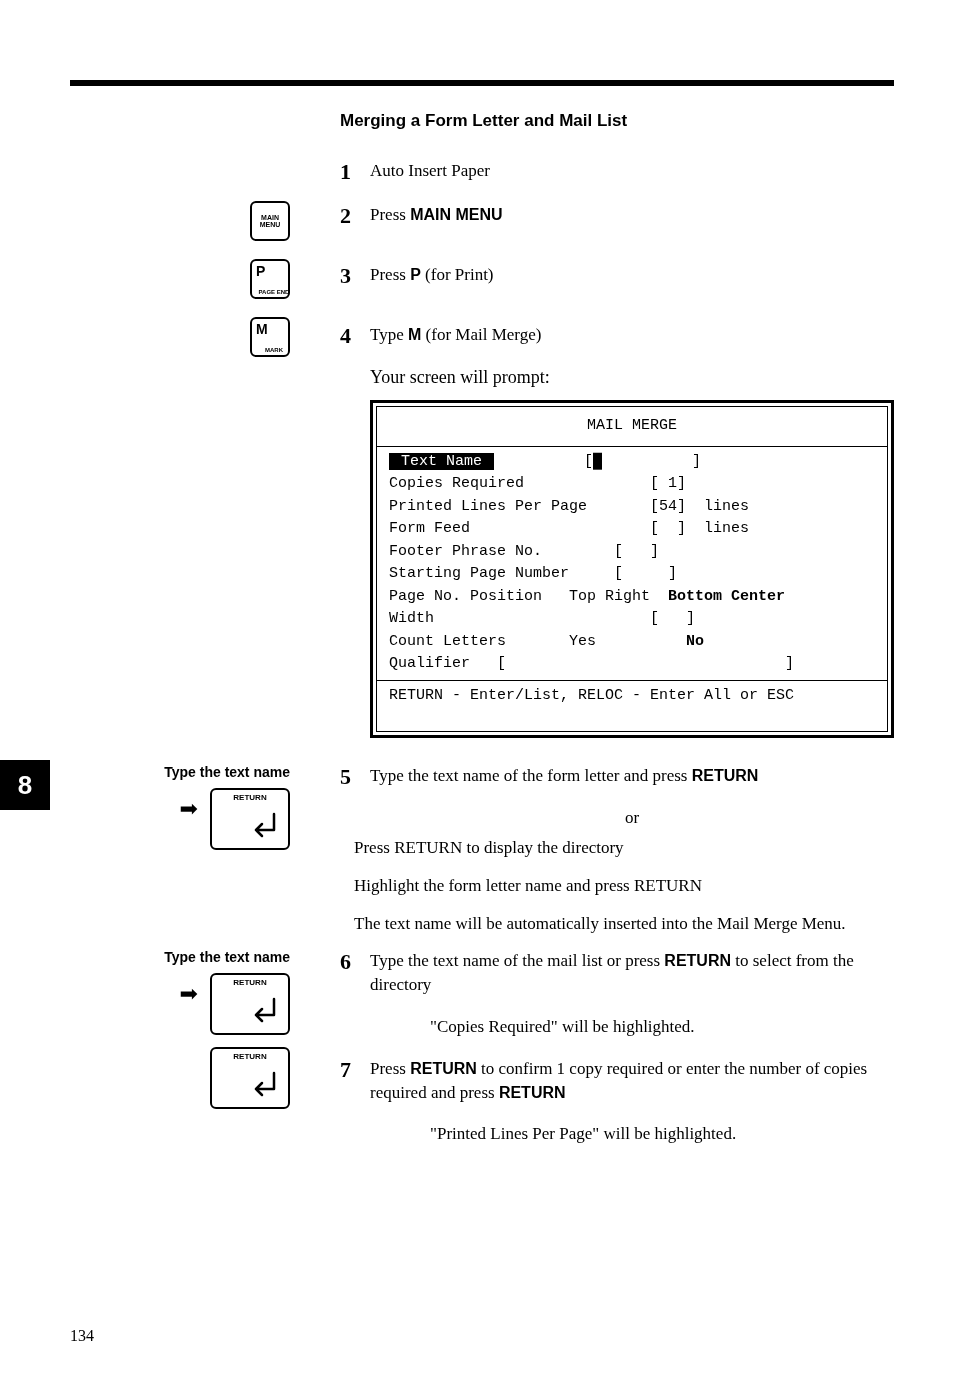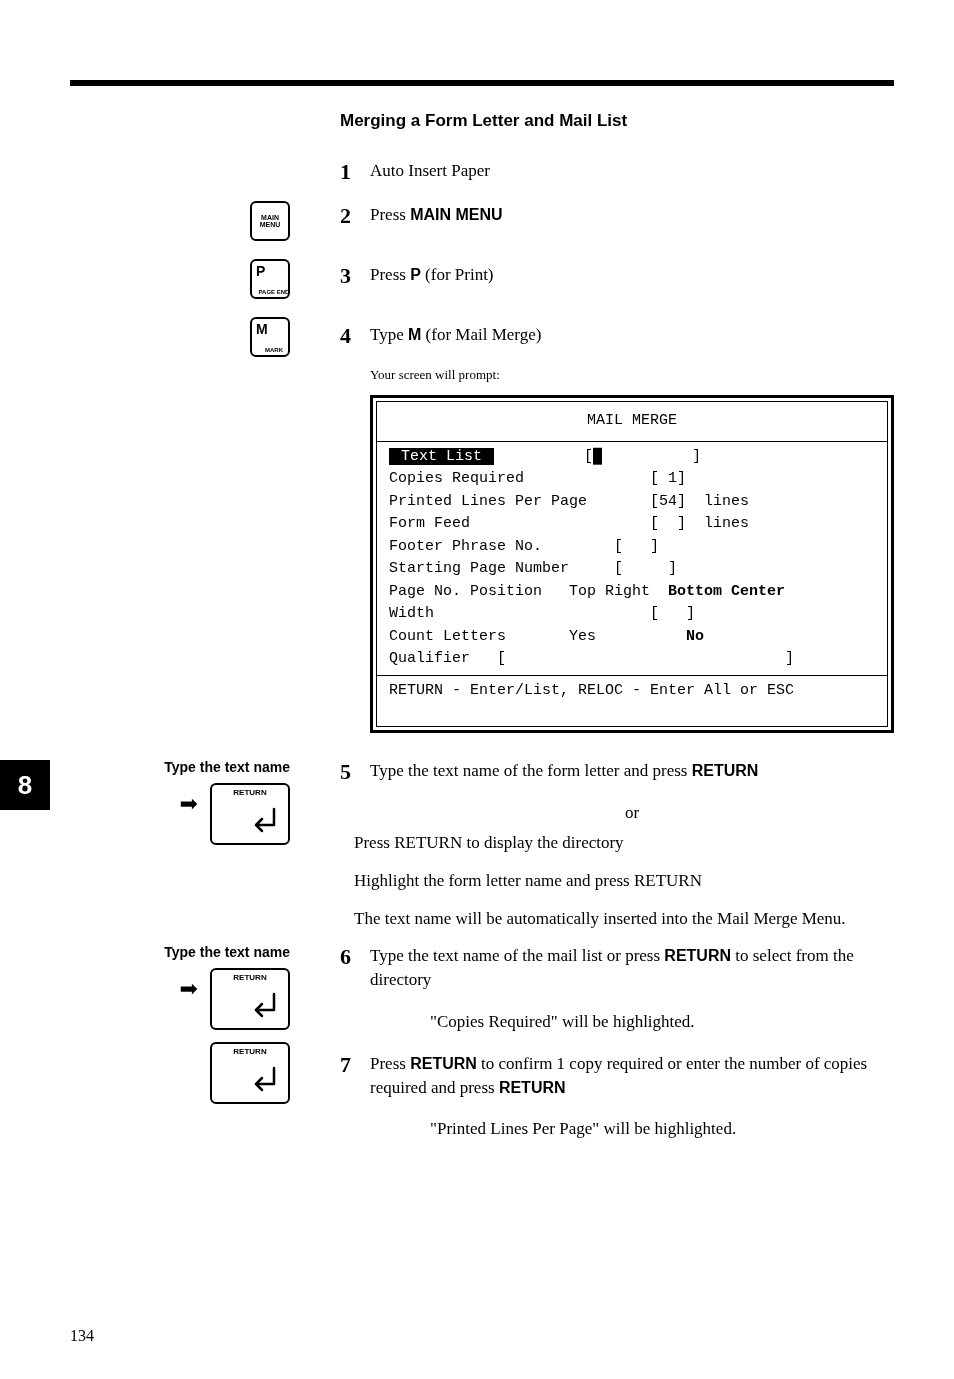--- a/index.html
+++ b/index.html
@@ -34,21 +34,21 @@
     border: 2px solid #000;
     border-radius: 6px;
     width: 40px; height: 40px;
     display: flex; align-items: center; justify-content: center;
     font-family: Arial, Helvetica, sans-serif;
     font-size: 7px; font-weight: bold; text-align: center;
     line-height: 1; position: relative; background:#fff;
   }
   .keycap.big { font-size: 14px; justify-content: flex-start; align-items: flex-start; padding: 3px 4px; }
   .keycap .sub { position: absolute; bottom: 2px; font-size: 6px; width: 100%; text-align: center; }
-  .prompt-text { font-size: 13px; margin: 10px 0 12px 30px; }
+  .prompt-text { font-size: 18px; margin: 10px 0 12px 30px; }
   .screen-box {
     border: 3px solid #000;
     margin-left: 30px;
     margin-bottom: 26px;
     font-family: "Courier New", Courier, monospace;
     font-size: 15px;
     line-height: 1.5;
   }
   .screen-inner { border: 1px solid #000; margin: 3px; padding: 8px 12px 24px; }
   .screen-title { text-align: center; margin-bottom: 8px; }
@@ -122,21 +122,21 @@
     <div class="step">
       <div class="step-num">4</div>
       <div class="step-body"><span>Type </span><span class="bold">M</span><span> (for Mail Merge)</span></div>
     </div>
     <div class="prompt-text">Your screen will prompt:</div>
 
     <div class="screen-box">
       <div class="screen-inner">
         <div class="screen-title">MAIL MERGE</div>
         <hr class="screen-hr">
-        <div class="screen-line"><span class="inv"> Text List </span><span>          </span><span>[█          ]</span></div>
+        <div class="screen-line"><span class="inv"> Text Name </span><span>          </span><span>[█          ]</span></div>
         <div class="screen-line">Copies Required              [ 1]</div>
         <div class="screen-line">Printed Lines Per Page       [54]  lines</div>
         <div class="screen-line">Form Feed                    [  ]  lines</div>
         <div class="screen-line">Footer Phrase No.        [   ]</div>
         <div class="screen-line">Starting Page Number     [     ]</div>
         <div class="screen-line"><span>Page No. Position   Top Right  </span><b>Bottom Center</b></div>
         <div class="screen-line">Width                        [   ]</div>
         <div class="screen-line"><span>Count Letters       Yes          </span><b>No</b></div>
         <div class="screen-line">Qualifier   [                               ]</div>
         <hr class="screen-hr">

